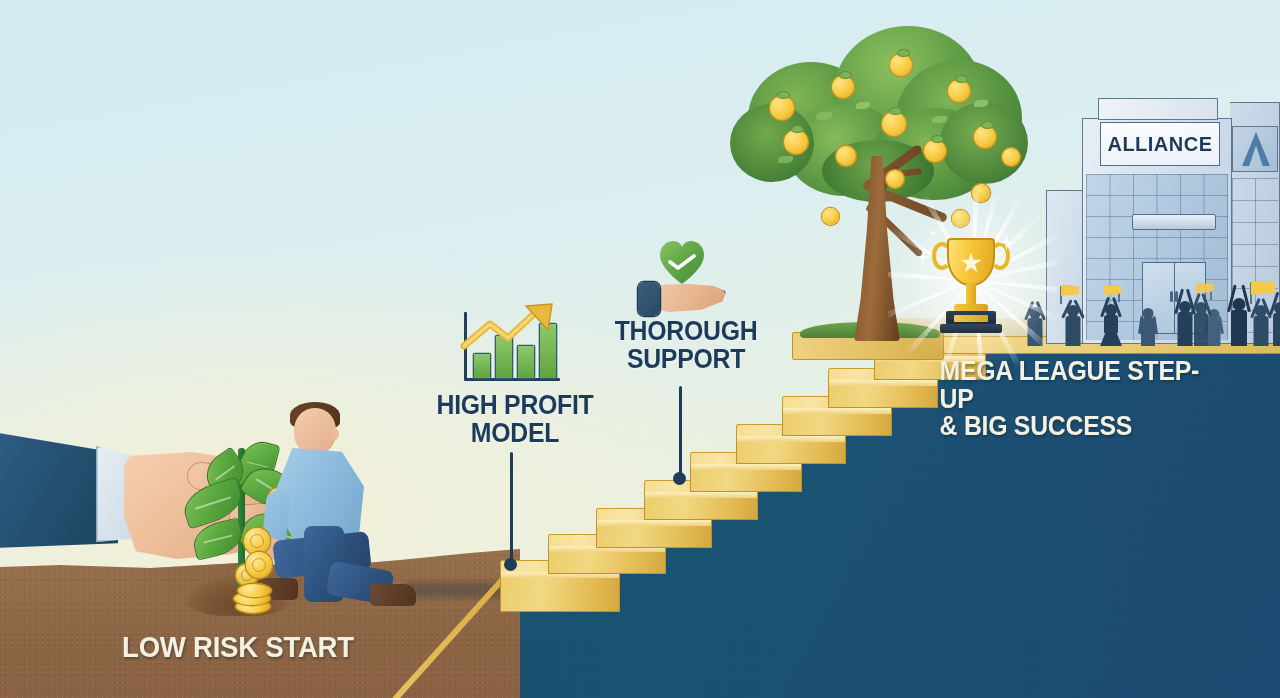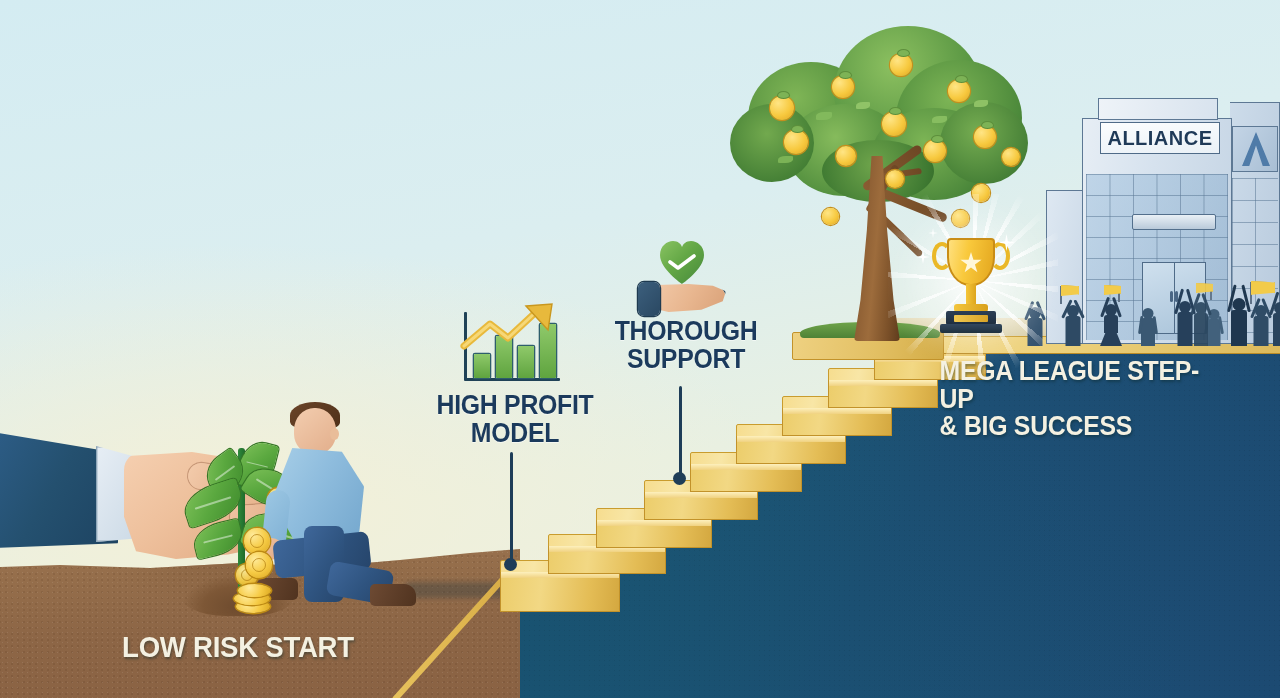--- a/index.html
+++ b/index.html
@@ -209,21 +209,21 @@
   .bldg-left-wing {
     position:absolute; left:0px; top:108px; width:40px; height:154px;
     background:linear-gradient(100deg,#dee8f2 0%,#c8d7e6 100%);
     border:1.6px solid #5d7894; border-right:none;
   }
   .bldg-cap {
     position:absolute; left:52px; top:16px; width:120px; height:22px;
     background:linear-gradient(100deg,#eef3f8,#d8e3ee); border:1.6px solid #5d7894;
   }
   .sign {
-    position:absolute; left:54px; top:40px; width:120px; height:32px;
+    position:absolute; left:54px; top:40px; width:120px; height:44px;
     background:linear-gradient(175deg,#fbfdfe 0%,#eaf1f7 100%);
     border:1.8px solid #4f6b88;
     display:flex; align-items:center; justify-content:center;
   }
   .sign span {
     font-family:"Liberation Sans", sans-serif; font-weight:700;
     font-size:20px; letter-spacing:.5px; color:#1f3a58;
   }
   .logo-face {
     position:absolute; left:186px; top:44px; width:46px; height:46px;

